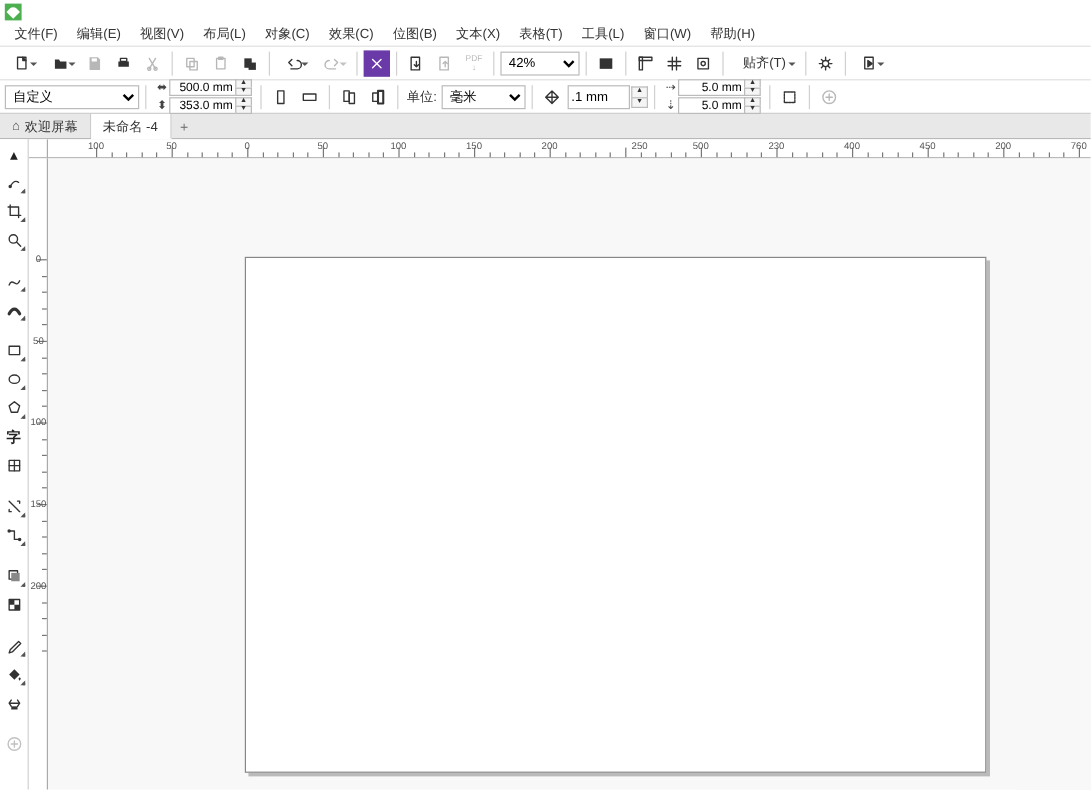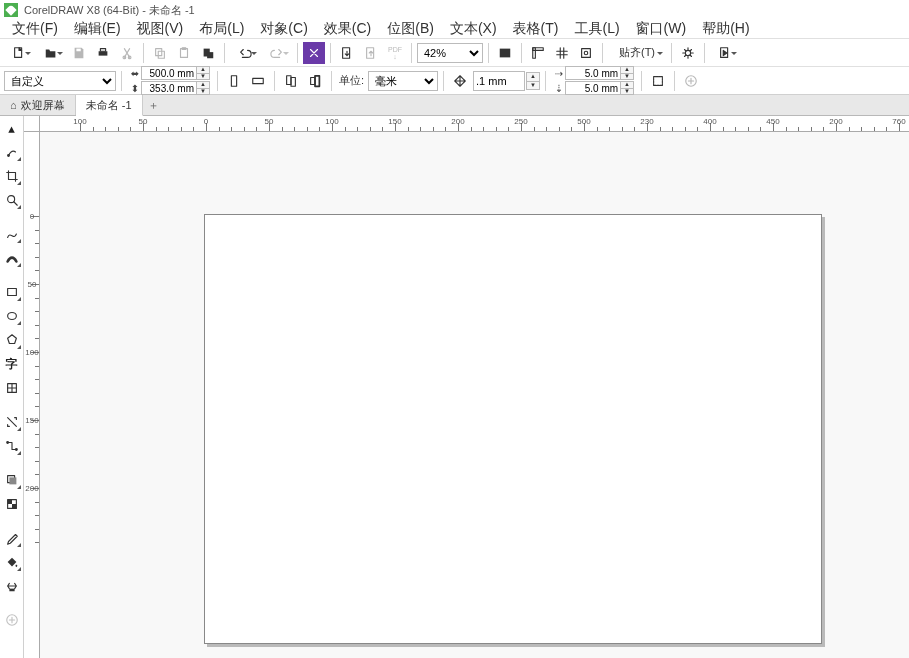--- a/index.html
+++ b/index.html
@@ -6,21 +6,21 @@
 body { font-size:11px; color:#333; background:#fff; overflow:hidden; width:909px; height:658px; }
 
 
 #titlebar { height:20px; background:#fff; display:flex; align-items:center; padding-left:4px; }
 #titlebar .logo { width:14px; height:14px; background:#4caf50; margin-right:6px; position:relative; }
 #titlebar .logo::after { content:''; position:absolute; left:3px; top:3px; width:8px; height:8px; background:#fff; border-radius:50% 0 0 0; transform:rotate(45deg);}
 #titlebar span { color:#505050; font-size:11px; }
 
 
 #menubar { height:18px; background:#fff; display:flex; align-items:center; padding-left:4px; border-bottom:1px solid transparent;}
-#menubar div { padding:2px 8px; font-size:14px; cursor:default; }
+#menubar div { padding:2px 8px; font-size:11px; cursor:default; }
 
 
 .tb { height:28px; background:#fff; border-top:1px solid #e0e0e0; display:flex; align-items:center; padding-left:4px; gap:2px;}
 .tb .btn { width:22px; height:22px; display:flex; align-items:center; justify-content:center; cursor:default; position:relative; color:#333;}
 .tb .btn.disabled { opacity:.35; }
 .tb .btn.dd { width:30px; }
 .tb .btn.dd::after { content:''; position:absolute; right:3px; top:10px; border:3px solid transparent; border-top-color:#555;}
 .tb .sep { width:1px; height:20px; background:#d0d0d0; margin:0 3px; }
 .tb select,.tb input { height:20px; font-size:11px; border:1px solid #bbb; padding:0 2px; background:#fff;}
 .stepper { display:flex; flex-direction:column; margin-left:-1px;}
@@ -63,21 +63,20 @@
 
 
 svg{width:14px;height:14px;stroke:#333;stroke-width:1.3;fill:none;stroke-linecap:round;stroke-linejoin:round}
 .fillb svg{fill:#333;stroke:none}
 </style>
 </head>
 <body>
 
 <div id="titlebar">
   <div class="logo"></div>
-  <span>CorelDRAW X8 (64-Bit) - 未命名 -1</span>
 </div>
 
 <div id="menubar">
     <div>文件(F)</div>
     <div>编辑(E)</div>
     <div>视图(V)</div>
     <div>布局(L)</div>
     <div>对象(C)</div>
     <div>效果(C)</div>
     <div>位图(B)</div>
@@ -305,21 +304,21 @@
       </svg>
     </div>
 </div>
 
 <div id="tabs">
   <div class="tab">
       <span class="ic">⌂</span>
       <span>欢迎屏幕</span>
     </div>
   <div class="tab active">
-      <span>未命名 -1</span>
+      <span>未命名 -4</span>
     </div>
   <div class="addtab">＋</div>
 </div>
 
 <div id="work">
   <div id="sidebar">
     <div class="tool nofly">▴</div>
     <div class="tool">
         <svg viewBox="0 0 16 16">
           <path d="M4 12c4-8 8-4 8-4"></path>
@@ -463,21 +462,21 @@
         <div class="t" style="left: 380.2px;"></div>
         <div class="t" style="left: 392.8px;"></div>
         <div class="t" style="left: 405.4px;"></div>
         <div class="t maj" style="left: 418px;"></div>
         <div class="tick" style="left: 418px;">200</div>
         <div class="t" style="left: 430.6px;"></div>
         <div class="t" style="left: 443.2px;"></div>
         <div class="t" style="left: 455.8px;"></div>
         <div class="t" style="left: 468.4px;"></div>
         <div class="t maj" style="left: 481px;"></div>
-        <div class="tick" style="left: 481px;">250</div>
+        <div class="tick" style="left: 493px;">250</div>
         <div class="t" style="left: 493.6px;"></div>
         <div class="t" style="left: 506.2px;"></div>
         <div class="t" style="left: 518.8px;"></div>
         <div class="t" style="left: 531.4px;"></div>
         <div class="t maj" style="left: 544px;"></div>
         <div class="tick" style="left: 544px;">500</div>
         <div class="t" style="left: 556.6px;"></div>
         <div class="t" style="left: 569.2px;"></div>
         <div class="t" style="left: 581.8px;"></div>
         <div class="t" style="left: 594.4px;"></div>

